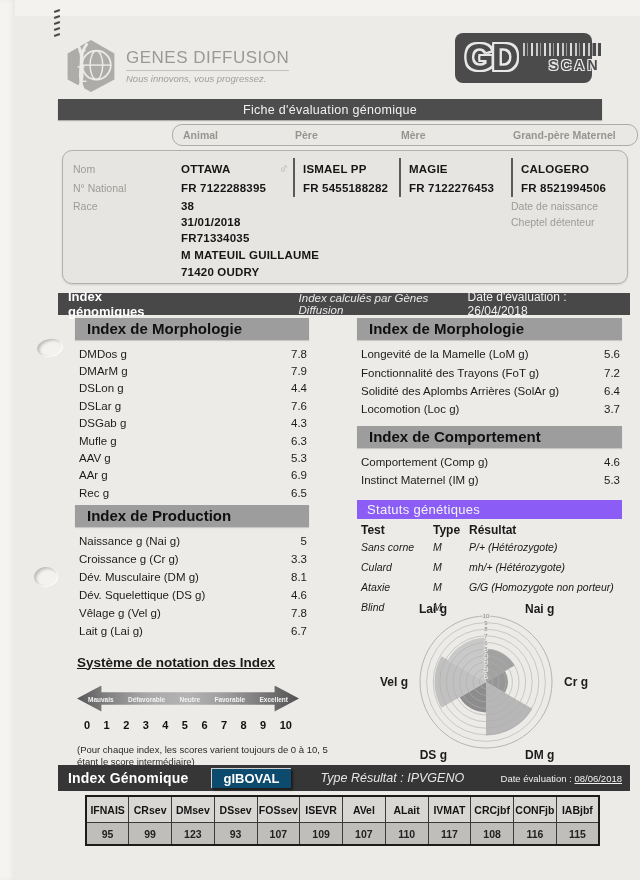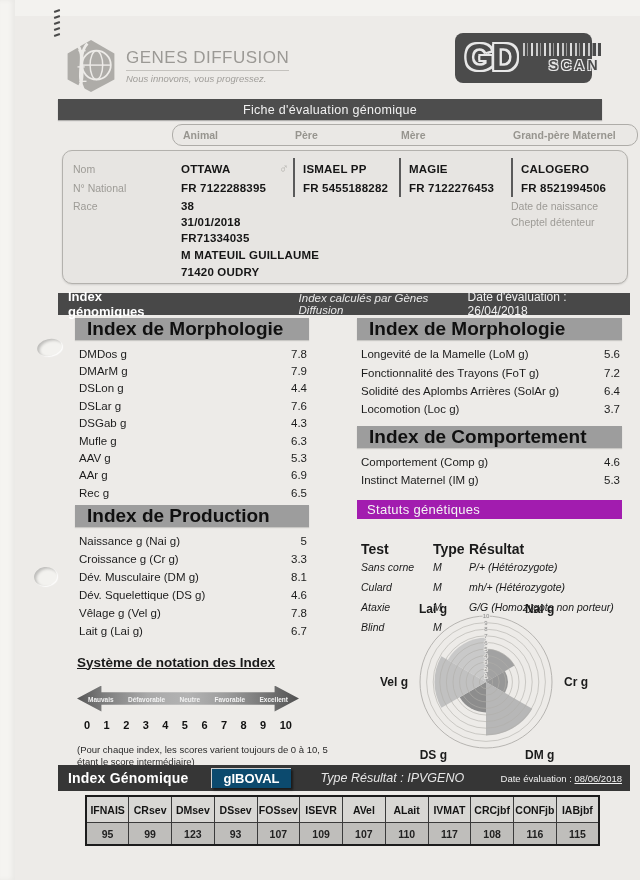--- a/index.html
+++ b/index.html
@@ -45,30 +45,30 @@
   .sire{color:#b4b2ae;font-size:13px;font-weight:normal;}
   
   .geno-bar{position:absolute;left:58px;top:293px;width:572px;height:22px;background:#484848;color:#fff;display:flex;align-items:center;box-sizing:border-box;padding:0 8px 0 10px;}
   .geno-title{font-weight:bold;font-size:13px;}
   .geno-sub{font-style:italic;font-size:11.5px;color:#e9e9e9;margin-left:122px;}
   .geno-date{margin-left:auto;font-size:12px;color:#f0f0f0;}
   .u{text-decoration:underline;}
   
   .col-left{position:absolute;left:75px;top:318px;width:234px;}
   .col-right{position:absolute;left:357px;top:318px;width:265px;}
-  .sec-hdr{background:#9d9d9d;color:#101010;font-weight:bold;font-size:19px;height:22px;line-height:22px;padding-left:12px;box-shadow:0 1px 1px rgba(0,0,0,.15);}
+  .sec-hdr{background:#9d9d9d;color:#101010;font-weight:bold;font-size:15px;height:22px;line-height:22px;padding-left:12px;box-shadow:0 1px 1px rgba(0,0,0,.15);}
   .rows{padding:5px 2px 3px 4px;}
   .idx-row{display:flex;justify-content:space-between;align-items:center;font-size:11.5px;color:#1c1c1c;}
   .col-left .m-rows .idx-row{height:17.4px;}
   .col-left .p-rows .idx-row{height:18px;}
   .col-right .idx-row{height:18.4px;}
   .mt4{margin-top:4px;}
   
-  .gs-hdr{background:#a21caf;color:#f4f4f4;font-size:13px;height:19px;line-height:19px;padding-left:10px;margin-top:8px;font-weight:normal;letter-spacing:.3px;}
-  .gs-head{display:grid;grid-template-columns:66px 42px 1fr;font-weight:bold;font-size:14px;margin-top:22px;padding-left:4px;}
+  .gs-hdr{background:#8b5cf6;color:#f4f4f4;font-size:13px;height:19px;line-height:19px;padding-left:10px;margin-top:8px;font-weight:normal;letter-spacing:.3px;}
+  .gs-head{display:grid;grid-template-columns:66px 42px 1fr;font-weight:bold;font-size:12px;margin-top:4px;padding-left:4px;}
   .gs-row{display:grid;grid-template-columns:66px 42px 1fr;font-size:10.5px;height:19.8px;align-items:center;padding-left:4px;font-style:italic;}
   .gs-type{padding-left:6px;}
   
   .notation{margin-top:12px;padding-left:2px;}
   .not-title{font-size:13.5px;font-weight:bold;text-decoration:underline;margin-bottom:16px;}
   .arrow{position:relative;width:222px;height:26px;
     background:linear-gradient(90deg,#565656 0%,#7d7d7d 12%,#a9a9a9 32%,#b3b3b3 50%,#9b9b9b 68%,#6f6f6f 88%,#505050 100%);
     clip-path:polygon(0 50%,11% 0,11% 26%,89% 26%,89% 0,100% 50%,89% 100%,89% 74%,11% 74%,11% 100%);}
   .arrow-labels{position:absolute;top:50%;left:0;transform:translateY(-50%);width:100%;display:flex;justify-content:space-between;
     padding:0 11px;box-sizing:border-box;font-size:6.5px;font-weight:bold;color:#f3f3f3;}

